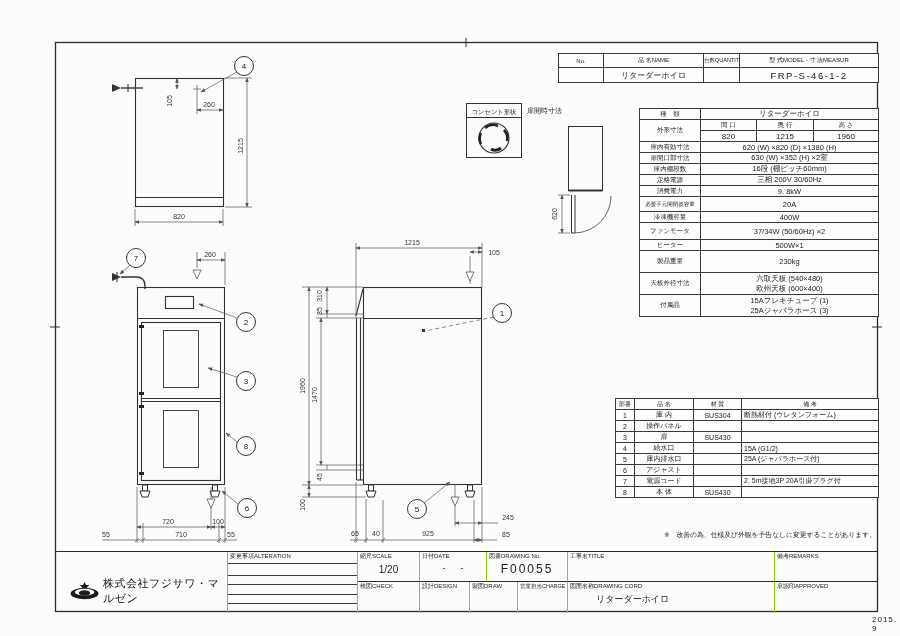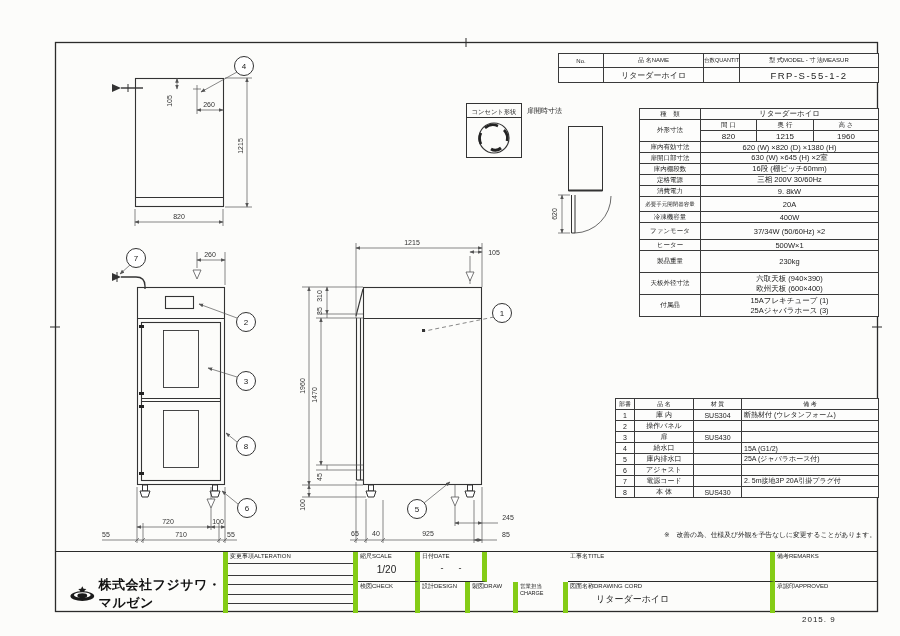--- a/index.html
+++ b/index.html
@@ -10,28 +10,28 @@
   .lbl{font-size:7px;fill:#222;}
   .bnum{font-size:8px;fill:#222;}
   table.dtable{border-collapse:collapse;table-layout:fixed;position:absolute;background:#fdfdfc;}
   table.dtable td{border:1px solid #3a3a3a;padding:0;text-align:center;overflow:hidden;white-space:nowrap;vertical-align:middle;}
   .h6{font-size:6px;color:#222;}
   .h55{font-size:5.5px;color:#222;}
   .v8{font-size:8px;}
   .v75{font-size:7.5px;}
   .lab65{font-size:6.5px;}
   #titleblock{position:absolute;left:55px;top:551px;width:823px;height:61px;border-top:1px solid #2b2b2b;}
-  .tbcell{position:absolute;border-right:5px solid #84cc16;box-sizing:border-box;}
+  .tbcell{position:absolute;border-right:1px solid #84cc16;box-sizing:border-box;}
   .tbcell .taglab{display:block;font-size:6px;color:#222;padding:1px 0 0 2px;text-align:left;line-height:7px;}
   .rb{border-bottom:1px solid #2b2b2b;}
   .altline{position:absolute;left:0;width:100%;height:0;border-top:1px solid #3a3a3a;}
   .note{position:absolute;font-size:6.8px;color:#222;text-align:right;}
   .datestamp{position:absolute;font-size:8px;color:#222;letter-spacing:1px;}
   .companyrow{position:absolute;left:14px;top:24px;display:flex;align-items:center;gap:3px;}
-  .companyname{font-size:13px;font-weight:bold;letter-spacing:.5px;color:#111;}
+  .companyname{font-size:11px;font-weight:normal;letter-spacing:.5px;color:#111;}
   .ctr{display:flex;align-items:center;justify-content:center;}
 </style>
 </head>
 <body>
 
 <div id="sheet">
 
 <svg width="900" height="636" viewBox="0 0 900 636" style="position:absolute;left:0;top:0">
   <defs>
     <marker id="ae" viewBox="0 0 8 8" refX="7" refY="4" markerWidth="7" markerHeight="7" orient="auto-start-reverse">
@@ -282,21 +282,21 @@
         <tr style="height:14px">
     <td class="h6">No.</td>
     <td class="h6">品 名NAME</td>
     <td class="h55">台数QUANTITY</td>
     <td class="h6">型 式MODEL - 寸 法MEASUR</td>
   </tr>
   <tr style="height:15px">
     <td></td>
     <td class="v8">リターダーホイロ</td>
     <td></td>
-    <td style="font-size:9.5px;letter-spacing:1.5px">FRP-S-55-1-2</td>
+    <td style="font-size:9.5px;letter-spacing:1.5px">FRP-S-46-1-2</td>
   </tr>
 </tbody>
     </table>
 
 <table class="dtable" style="left:639px;top:108px;width:239px">
   <colgroup>
         <col style="width:61px">
         <col style="width:56px">
         <col style="width:57px">
         <col style="width:65px">
@@ -316,21 +316,21 @@
     <td class="v8">820</td>
     <td class="v8">1215</td>
     <td class="v8">1960</td>
   </tr>
   <tr style="height:11px">
           <td class="lab65">庫内有効寸法</td>
           <td class="v75" colspan="3">620 (W) ×820 (D) ×1380 (H)</td>
         </tr>
   <tr style="height:11px">
           <td class="lab65">扉開口部寸法</td>
-          <td class="v75" colspan="3">630 (W) ×645 (H) ×2室</td>
+          <td class="v75" colspan="3">630 (W) ×352 (H) ×2室</td>
         </tr>
   <tr style="height:11px">
           <td class="lab65">庫内棚段数</td>
           <td class="v75" colspan="3">16段 (棚ピッチ60mm)</td>
         </tr>
   <tr style="height:11px">
           <td class="lab65">定格電源</td>
           <td class="v75" colspan="3">三相  200V  30/60Hz</td>
         </tr>
   <tr style="height:11px">
@@ -353,21 +353,21 @@
           <td class="lab65">ヒーター</td>
           <td class="v75" colspan="3">500W×1</td>
         </tr>
   <tr style="height:22px">
           <td class="lab65">製品重量</td>
           <td class="v75" colspan="3">230kg</td>
         </tr>
   <tr style="height:22px">
     <td class="lab65">天板外径寸法</td>
     <td colspan="3">
-      <div class="v75" style="line-height:10px">六取天板 (940×390)</div>
+      <div class="v75" style="line-height:10px">六取天板 (540×480)</div>
       <div class="v75" style="line-height:10px">欧州天板 (600×400)</div>
     </td>
   </tr>
   <tr style="height:22px">
     <td class="lab65">付属品</td>
     <td colspan="3">
       <div class="v75" style="line-height:10px">15Aフレキチューブ (1)</div>
       <div class="v75" style="line-height:10px">25Aジャバラホース (3)</div>
     </td>
   </tr>
@@ -465,20 +465,24 @@
   </div>
 
   <div class="tbcell rb" style="left:303px;top:0;width:62px;height:30px">
     <span class="taglab">縮尺SCALE</span>
     <div class="ctr" style="height:18px;font-size:10px">1/20</div>
   </div>
   <div class="tbcell rb" style="left:365px;top:0;width:67px;height:30px">
     <span class="taglab">日付DATE</span>
     <div class="ctr" style="height:16px;font-size:9px;white-space:pre">-      -</div>
   </div>
+  <div class="tbcell rb" style="left:432px;top:0;width:81px;height:30px">
+    <span class="taglab">図番DRAWING No.</span>
+    <div class="ctr" style="height:17px;font-size:12px;letter-spacing:2px">F00055</div>
+  </div>
   <div class="tbcell rb" style="left:513px;top:0;width:207px;height:30px">
     <span class="taglab">工事名TITLE</span>
   </div>
   <div class="tbcell rb" style="left:720px;top:0;width:103px;height:30px;border-right:none">
     <span class="taglab">備考REMARKS</span>
   </div>
 
   <div class="tbcell" style="left:303px;top:30px;width:62px;height:31px">
     <span class="taglab">検図CHECK</span>
   </div>
@@ -493,15 +497,15 @@
   </div>
   <div class="tbcell" style="left:513px;top:30px;width:207px;height:31px">
     <span class="taglab">図面名称DRAWING CORD</span>
     <div style="font-size:9px;padding:3px 0 0 28px;text-align:left">リターダーホイロ</div>
   </div>
   <div class="tbcell" style="left:720px;top:30px;width:103px;height:31px;border-right:none">
     <span class="taglab">承認印APPROVED</span>
   </div>
 </div>
 
-<div class="datestamp" style="left:802px;top:615px">2015. 9</div>
+<div class="datestamp" style="left:872px;top:615px">2015. 9</div>
 
 </div>
 
 </body></html>

